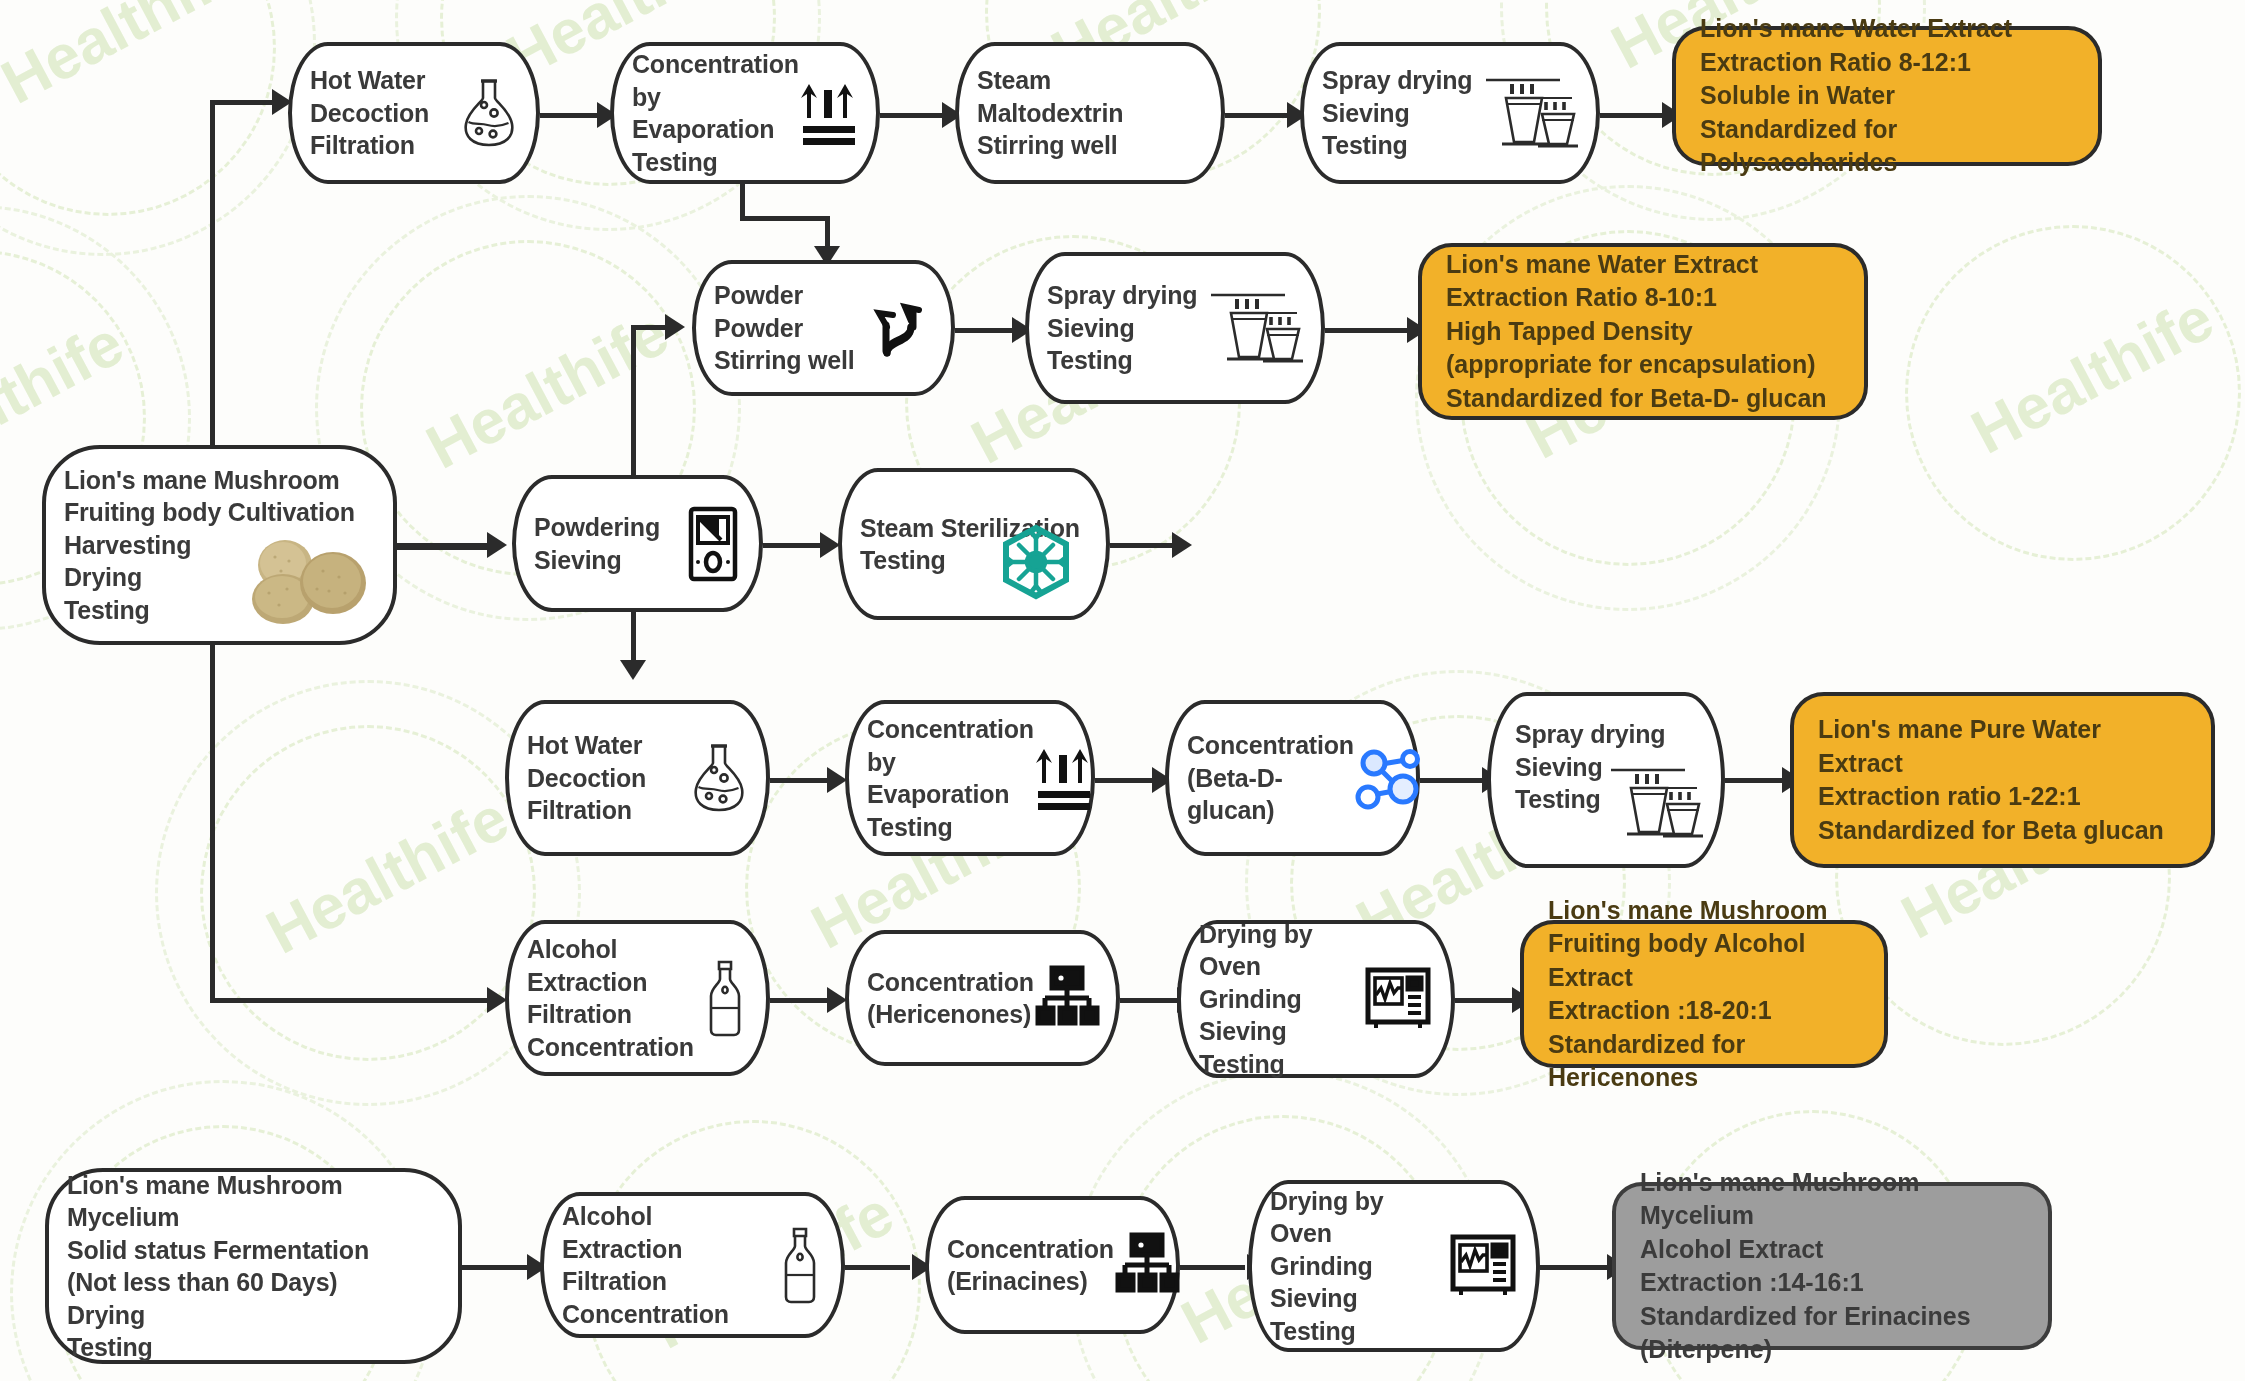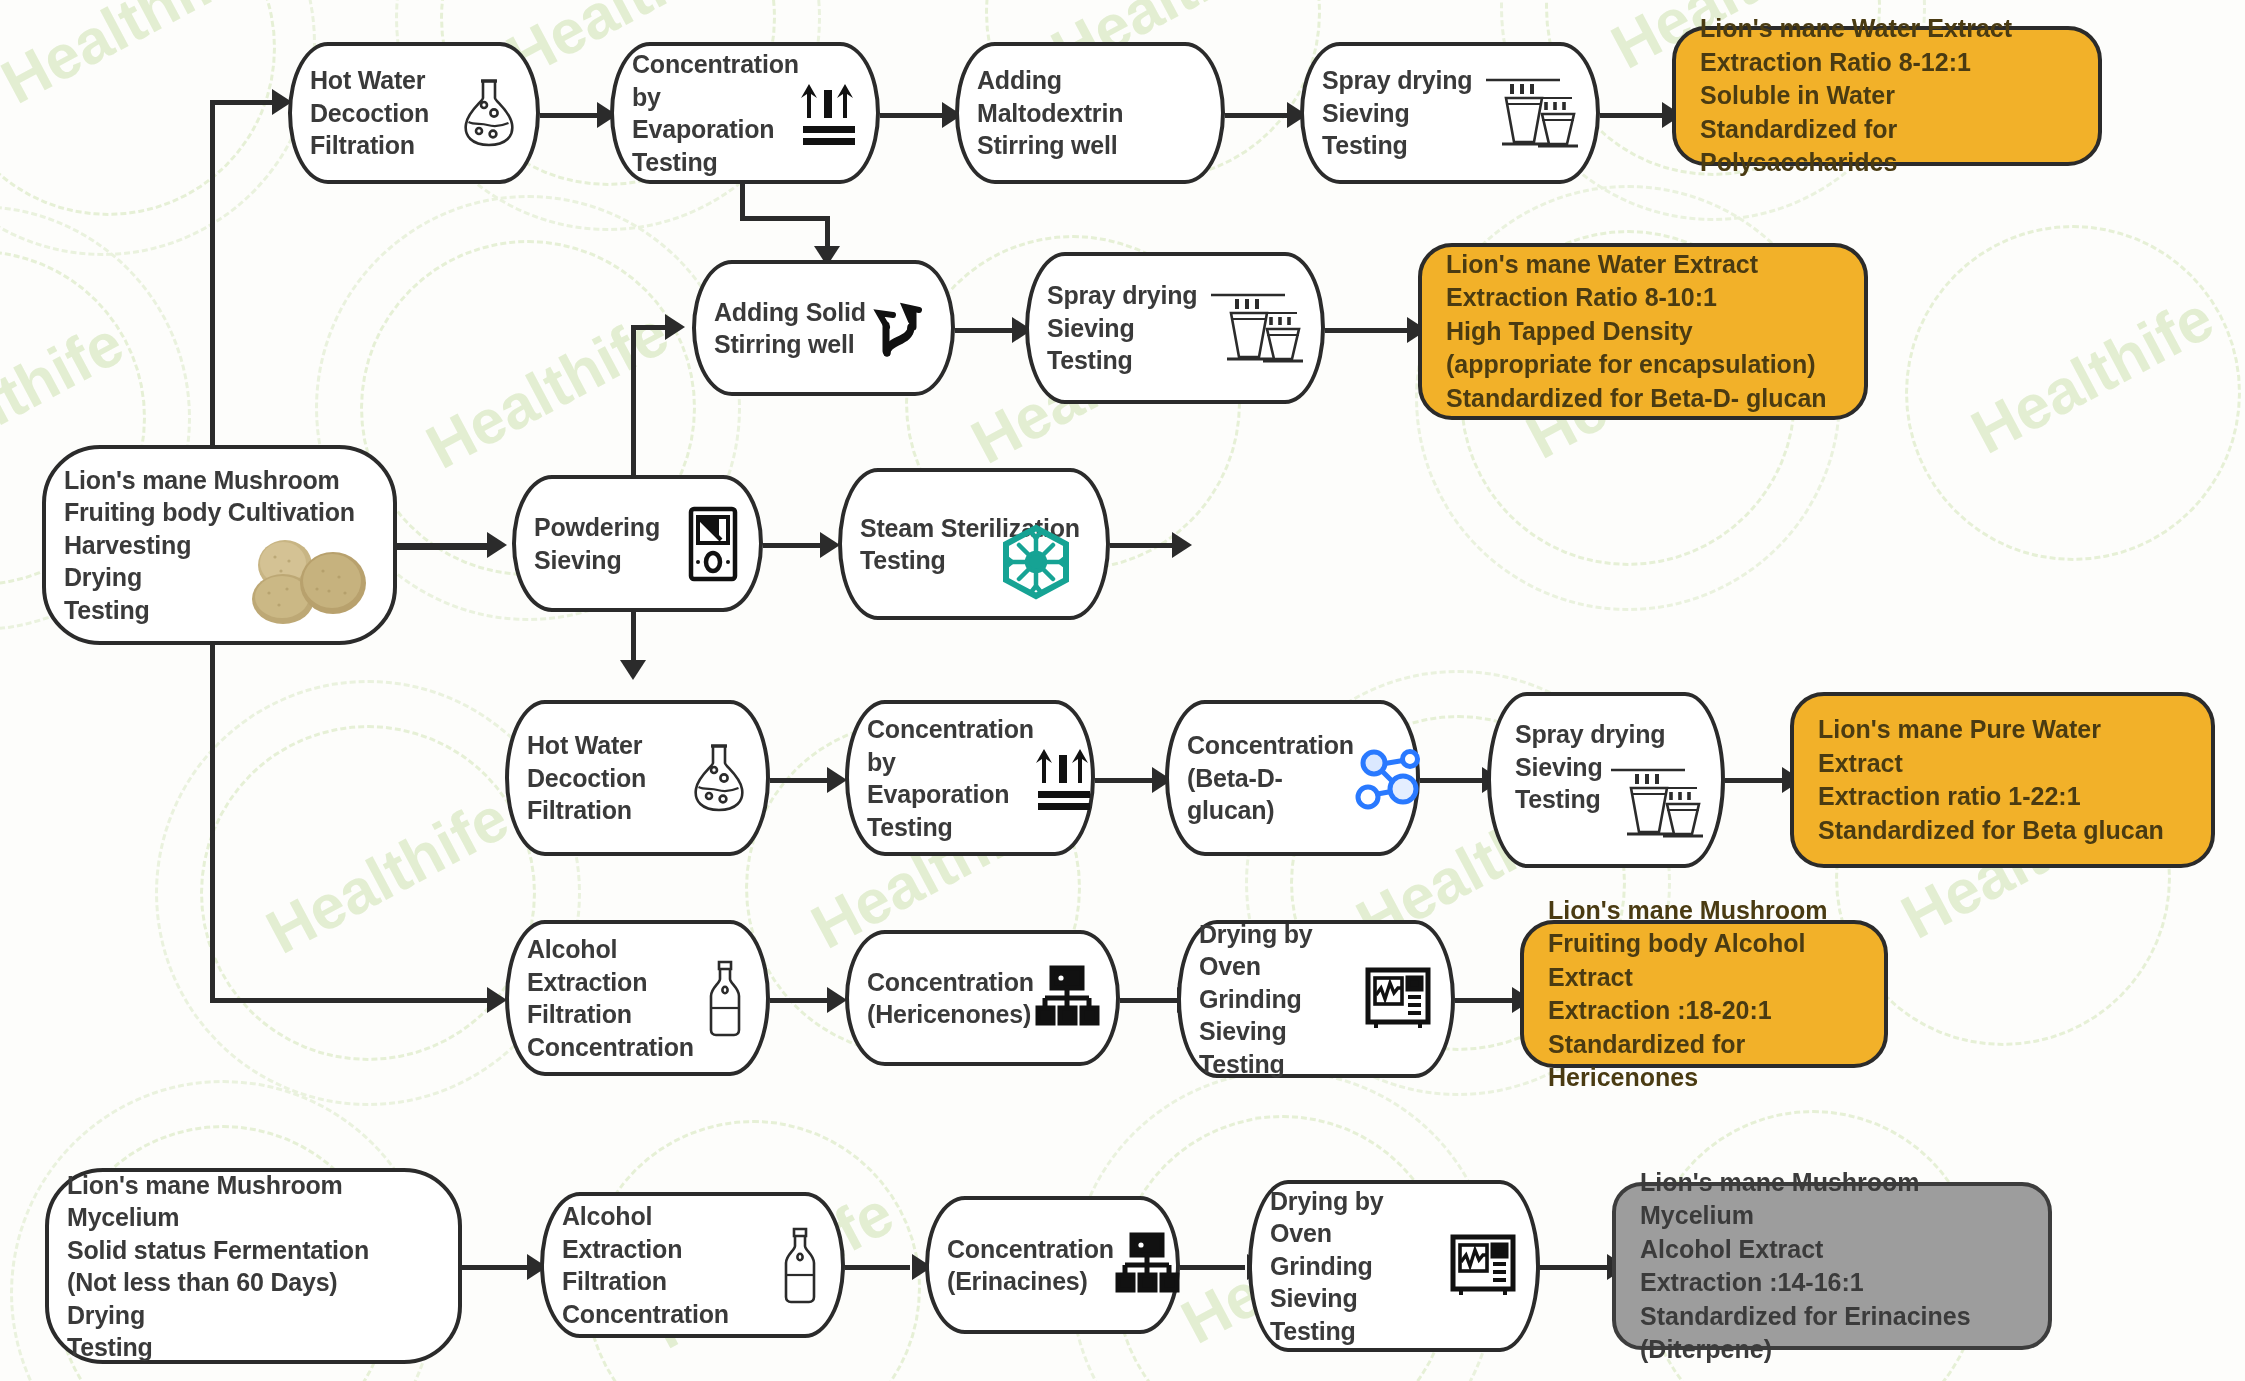--- a/index.html
+++ b/index.html
@@ -268,21 +268,21 @@
         <path d="M8 40V16l-6 4 8-14 8 14-6-4v24z"></path>
         <rect x="25" y="12" width="8" height="28"></rect>
         <path d="M44 40V16l-6 4 8-14 8 14-6-4v24z"></path>
         <rect x="4" y="48" width="52" height="7"></rect>
         <rect x="4" y="60" width="52" height="7"></rect>
       </svg>
     </span>
   </div>
 
   <div class="node pill" style="left:955px;top:42px;width:270px;height:142px;">
-    <span class="txt">Adding Maltodextrin
+    <span class="txt">Steam Maltodextrin
 Stirring well</span>
   </div>
 
   <div class="node pill" style="left:1300px;top:42px;width:300px;height:142px;">
     <span class="txt">Spray drying
 Sieving
 Testing</span>
     <span class="ico">
       <svg width="102" height="86" viewBox="0 0 102 86" fill="none" stroke="#2b2b2b" stroke-width="2.6">
         <path d="M10 10h74" stroke-width="2.4"></path>
@@ -300,21 +300,21 @@
   </div>
 
   <div class="out" style="left:1672px;top:26px;width:430px;height:140px;">
     <span class="txt">Lion's mane Water Extract
 Extraction Ratio 8-12:1
 Soluble in Water
 Standardized for Polysaccharides</span>
   </div>
 
   <div class="node pill" style="left:692px;top:260px;width:263px;height:136px;">
-    <span class="txt">Adding Solid
+    <span class="txt">Powder Powder
 Stirring well</span>
     <span class="ico">
       <svg width="66" height="74" viewBox="0 0 66 74" fill="none" stroke="#111" stroke-width="7" stroke-linecap="round">
         <path d="M20 62c-2-14 24-12 24-26"></path>
         <path d="M20 62c0-12 24-10 24-26"></path>
         <path d="M20 36 L12 22 L26 24" stroke-width="6"></path>
         <path d="M44 30 L38 16 L52 19" stroke-width="6"></path>
         <path d="M19 60V34"></path>
           <path d="M46 36V20"></path>
       </svg>

